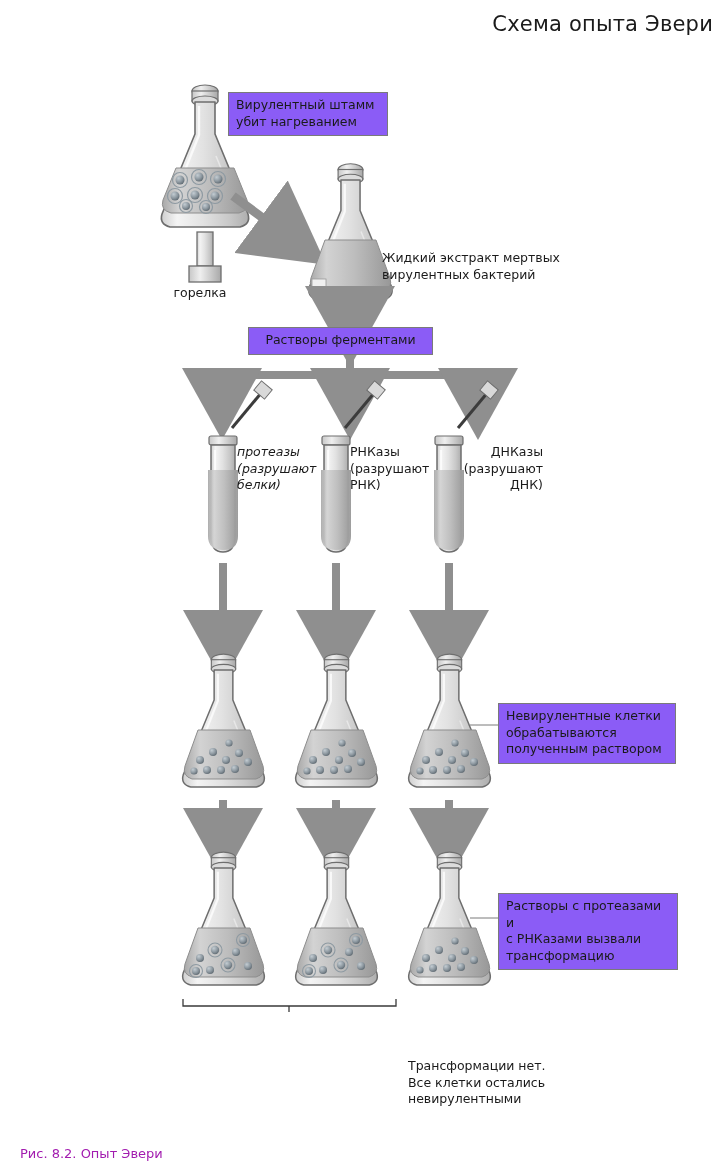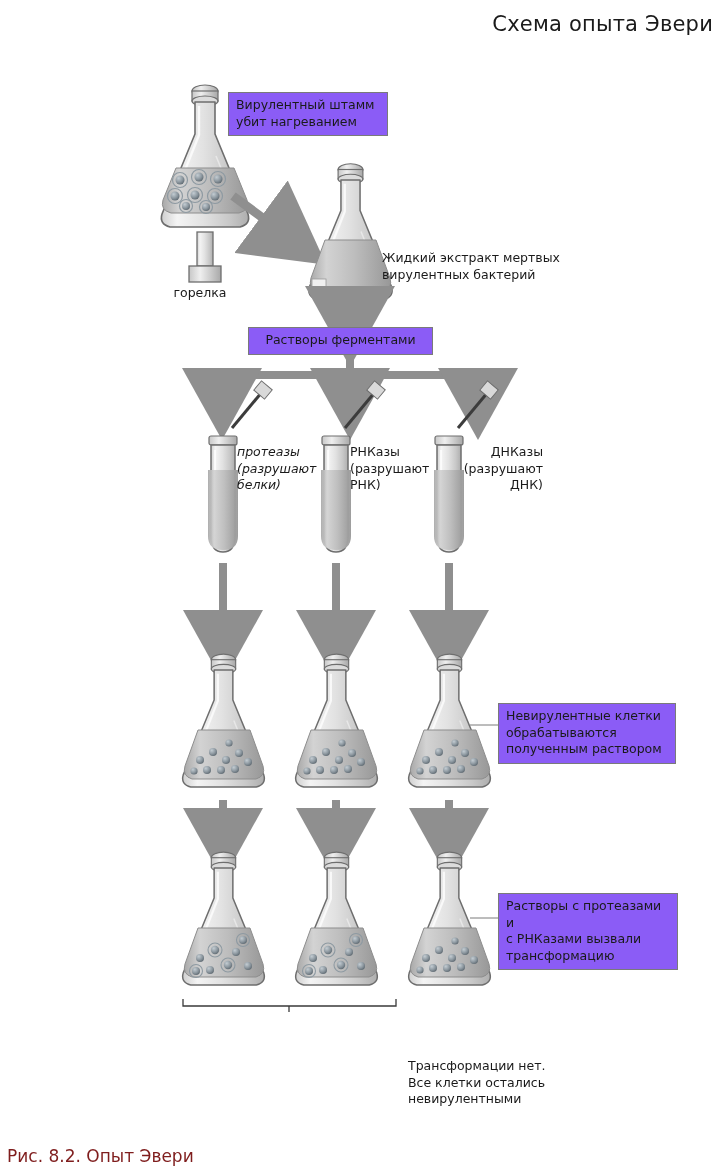--- a/index.html
+++ b/index.html
@@ -43,24 +43,24 @@
     white-space: pre-line;
   }
   .boxed {
     border: 1px solid #7a7a7a;
     background: #8b5cf6;
     padding: 4px 7px 5px 7px;
     box-sizing: border-box;
   }
   .caption {
     position: absolute;
-    left: 7px;
+    left: 20px;
     top: 1146px;
-    font-size: 17px;
-    color: #7f1d1d;
+    font-size: 13px;
+    color: #a21caf;
   }
   
   #lbl-killed      { left: 228px; top: 92px;  width: 160px; }
   #lbl-virulent    { left: 33px;  top: 178px; width: 126px; }
   #lbl-burner      { left: 155px; top: 285px; width: 90px; text-align: center;}
   #lbl-extract     { left: 382px; top: 250px; width: 200px; }
   #lbl-enzymes     { left: 248px; top: 327px; width: 185px; text-align: center;}
   #lbl-prot        { left: 237px; top: 444px; width: 80px; font-style: italic; }
   #lbl-rna         { left: 350px; top: 444px; width: 80px; }
   #lbl-dna         { left: 463px; top: 444px; width: 80px; text-align: right; }

